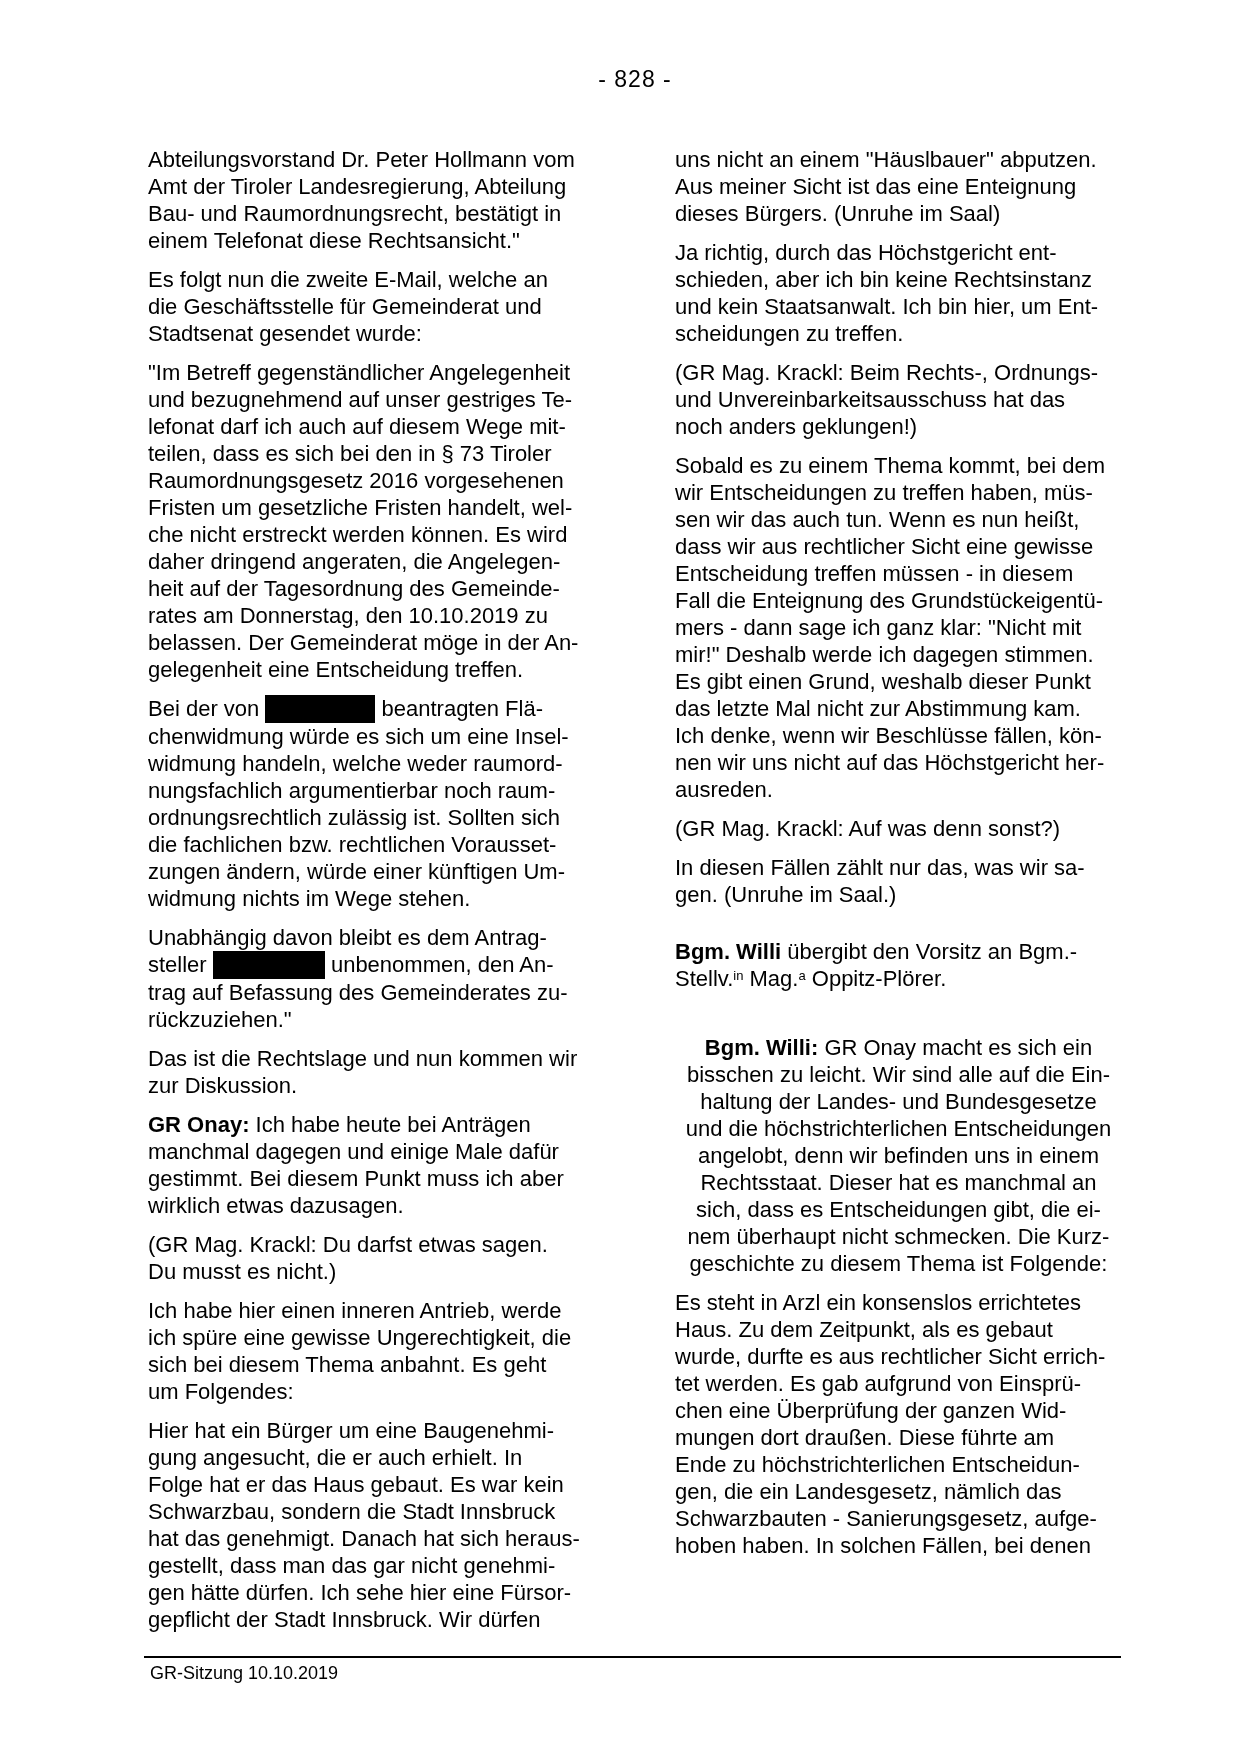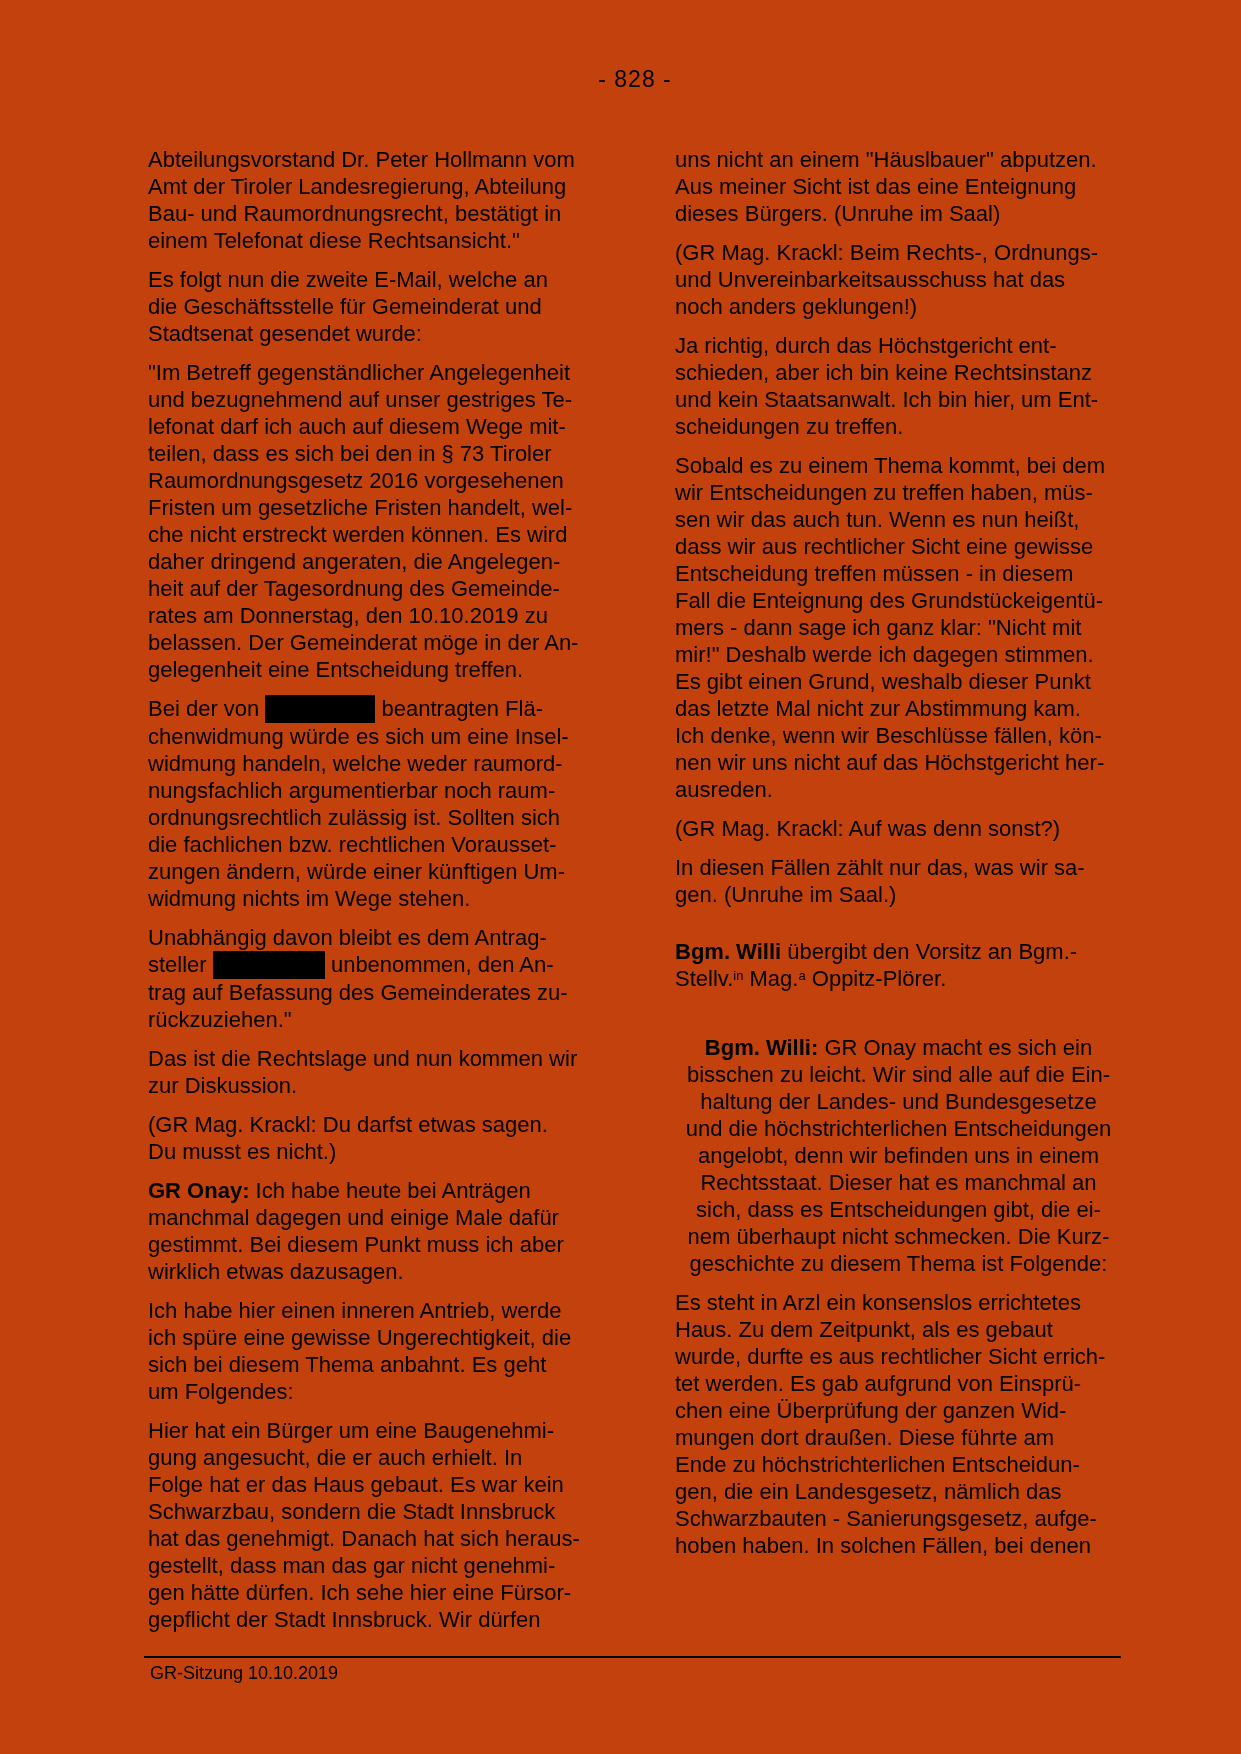--- a/index.html
+++ b/index.html
@@ -1,20 +1,20 @@
 <!DOCTYPE html>
 <html><head>
 <meta charset="utf-8">
 <style>
   html, body { margin: 0; padding: 0; background: #e8e8e8; }
   .page {
     position: relative;
     width: 1241px;
     height: 1754px;
-    background: #c2410c;
+    background: #ffffff;
     overflow: hidden;
     font-family: "Liberation Sans", sans-serif;
     color: #000;
   }
   .pagenum {
     position: absolute;
     top: 66px;
     left: 148px;
     width: 974px;
     text-align: center;
@@ -98,51 +98,51 @@
 ordnungsrechtlich zulässig ist. Sollten sich
 die fachlichen bzw. rechtlichen Vorausset-
 zungen ändern, würde einer künftigen Um-
 widmung nichts im Wege stehen.</span></p>
       <p><span>Unabhängig davon bleibt es dem Antrag-
 steller </span><span class="redact r2"></span><span> unbenommen, den An-
 trag auf Befassung des Gemeinderates zu-
 rückzuziehen."</span></p>
       <p>Das ist die Rechtslage und nun kommen wir
 zur Diskussion.</p>
-      <p>(GR Mag. Krackl: Du darfst etwas sagen.
-Du musst es nicht.)</p>
       <p><b>GR Onay:</b><span> Ich habe heute bei Anträgen
 manchmal dagegen und einige Male dafür
 gestimmt. Bei diesem Punkt muss ich aber
 wirklich etwas dazusagen.</span></p>
+      <p>(GR Mag. Krackl: Du darfst etwas sagen.
+Du musst es nicht.)</p>
       <p>Ich habe hier einen inneren Antrieb, werde
 ich spüre eine gewisse Ungerechtigkeit, die
 sich bei diesem Thema anbahnt. Es geht
 um Folgendes:</p>
       <p>Hier hat ein Bürger um eine Baugenehmi-
 gung angesucht, die er auch erhielt. In
 Folge hat er das Haus gebaut. Es war kein
 Schwarzbau, sondern die Stadt Innsbruck
 hat das genehmigt. Danach hat sich heraus-
 gestellt, dass man das gar nicht genehmi-
 gen hätte dürfen. Ich sehe hier eine Fürsor-
 gepflicht der Stadt Innsbruck. Wir dürfen</p>
     </div>
 
     <div class="col">
       <p>uns nicht an einem "Häuslbauer" abputzen.
 Aus meiner Sicht ist das eine Enteignung
 dieses Bürgers. (Unruhe im Saal)</p>
-      <p>(GR Mag. Krackl: Beim Rechts-, Ordnungs-
-und Unvereinbarkeitsausschuss hat das
-noch anders geklungen!)</p>
       <p>Ja richtig, durch das Höchstgericht ent-
 schieden, aber ich bin keine Rechtsinstanz
 und kein Staatsanwalt. Ich bin hier, um Ent-
 scheidungen zu treffen.</p>
+      <p>(GR Mag. Krackl: Beim Rechts-, Ordnungs-
+und Unvereinbarkeitsausschuss hat das
+noch anders geklungen!)</p>
       <p>Sobald es zu einem Thema kommt, bei dem
 wir Entscheidungen zu treffen haben, müs-
 sen wir das auch tun. Wenn es nun heißt,
 dass wir aus rechtlicher Sicht eine gewisse
 Entscheidung treffen müssen - in diesem
 Fall die Enteignung des Grundstückeigentü-
 mers - dann sage ich ganz klar: "Nicht mit
 mir!" Deshalb werde ich dagegen stimmen.
 Es gibt einen Grund, weshalb dieser Punkt
 das letzte Mal nicht zur Abstimmung kam.

